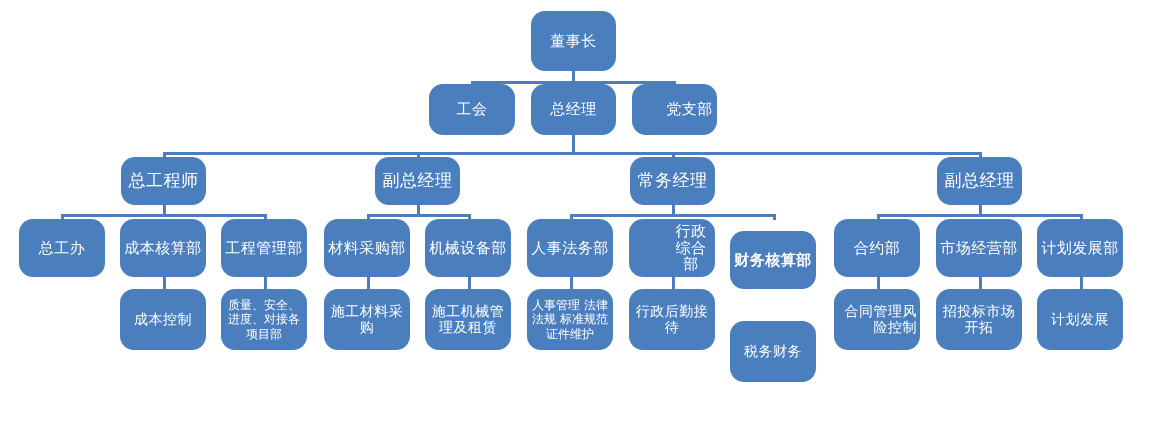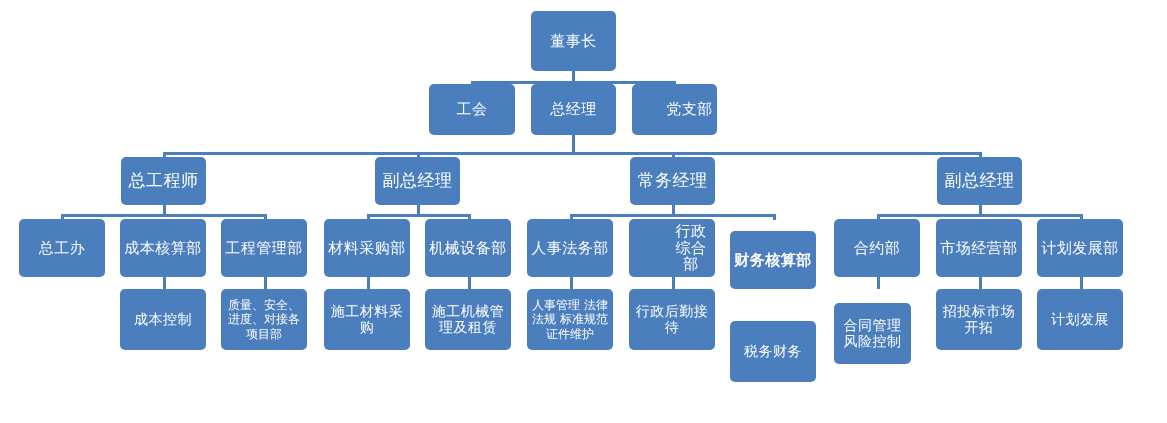--- a/index.html
+++ b/index.html
@@ -14,21 +14,21 @@
     position: relative;
     width: 1167px;
     height: 423px;
     background: #ffffff;
     overflow: hidden;
   }
   .node {
     position: absolute;
     box-sizing: border-box;
     background: #4a7ebd;
-    border-radius: 5px;
+    border-radius: 14px;
     color: #ffffff;
     display: flex;
     align-items: center;
     justify-content: center;
     text-align: center;
     line-height: 1.12;
     letter-spacing: 0.5px;
     padding: 2px 3px;
     font-weight: 400;
     -webkit-font-smoothing: antialiased;
@@ -173,21 +173,21 @@
   </div>
   <div class="node lvl-5 tight" style="left:527px; top:289px; width:86px; height:61px;">
     <span>人事管理 法律法规 标准规范证件维护</span>
   </div>
   <div class="node lvl-5" style="left:629px; top:289px; width:86px; height:61px;">
     <span>行政后勤接待</span>
   </div>
   <div class="node lvl-5" style="left:730px; top:289px; width:86px; height:61px;margin-top:32px;">
     <span>税务财务</span>
   </div>
-  <div class="node lvl-5" style="left:834px; top:303px; width:77px; height:61px;">
+  <div class="node lvl-5" style="left:834px; top:289px; width:86px; height:61px;text-align:right;">
     <span>合同管理风险控制</span>
   </div>
   <div class="node lvl-5" style="left:936px; top:289px; width:86px; height:61px;">
     <span>招投标市场开拓</span>
   </div>
   <div class="node lvl-5" style="left:1037px; top:289px; width:86px; height:61px;">
     <span>计划发展</span>
   </div>
 
 </div>

